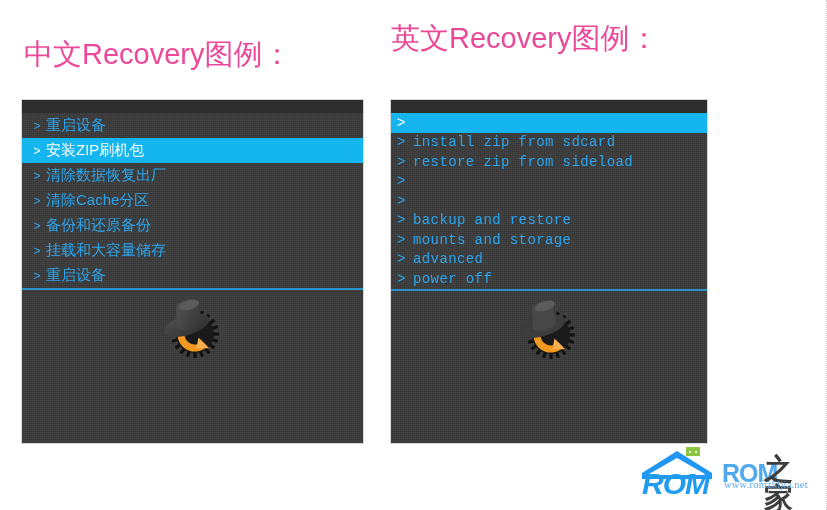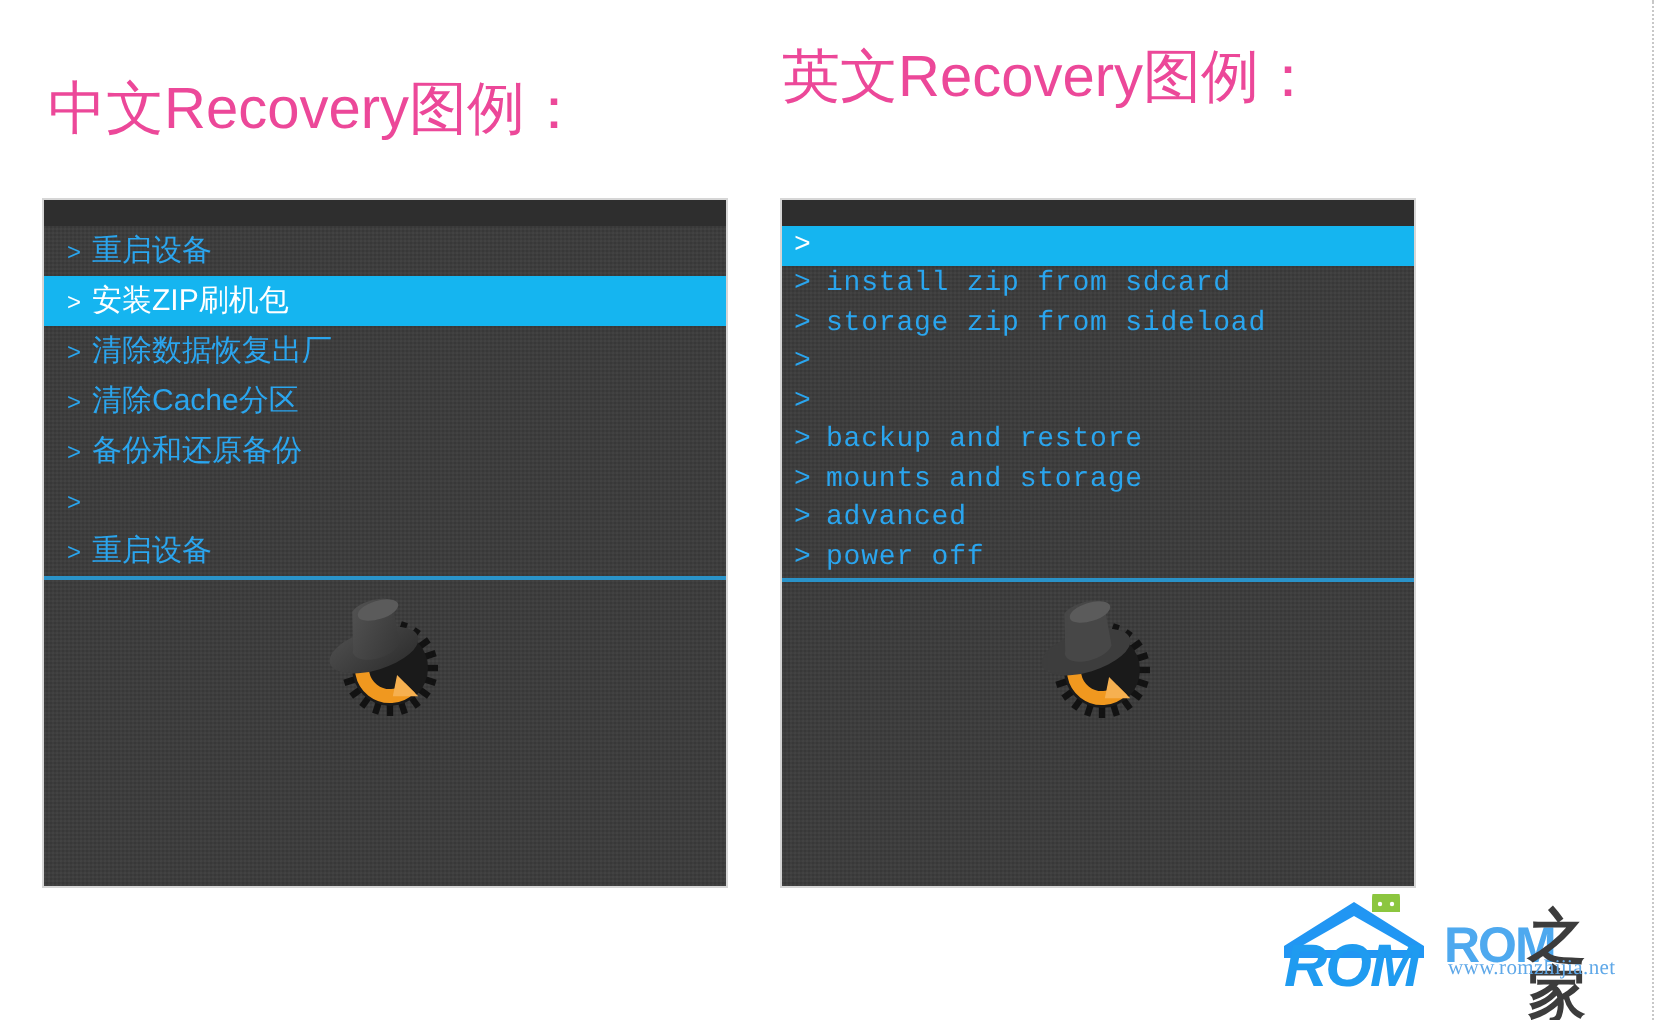--- a/index.html
+++ b/index.html
@@ -210,20 +210,21 @@
         <li class="cn-row">
           <span class="chev">&gt;</span>
           <span>清除Cache分区</span>
         </li>
         <li class="cn-row">
           <span class="chev">&gt;</span>
           <span>备份和还原备份</span>
         </li>
         <li class="cn-row">
           <span class="chev">&gt;</span>
+          <span>挂载和大容量储存</span>
         </li>
         <li class="cn-row">
           <span class="chev">&gt;</span>
           <span>重启设备</span>
         </li>
       </ul>
     <div class="divider"></div>
     <div class="logo-area">
       <div class="cwm-logo">
         <svg viewBox="0 0 72 72" width="72" height="72" aria-hidden="true">
@@ -281,21 +282,21 @@
     <ul class="menu" id="en-menu">
         <li class="en-row selected">
           <span class="chev">&gt;</span>
         </li>
         <li class="en-row">
           <span class="chev">&gt;</span>
           <span>install zip from sdcard</span>
         </li>
         <li class="en-row">
           <span class="chev">&gt;</span>
-          <span>storage zip from sideload</span>
+          <span>restore zip from sideload</span>
         </li>
         <li class="en-row">
           <span class="chev">&gt;</span>
         </li>
         <li class="en-row">
           <span class="chev">&gt;</span>
         </li>
         <li class="en-row">
           <span class="chev">&gt;</span>
           <span>backup and restore</span>

